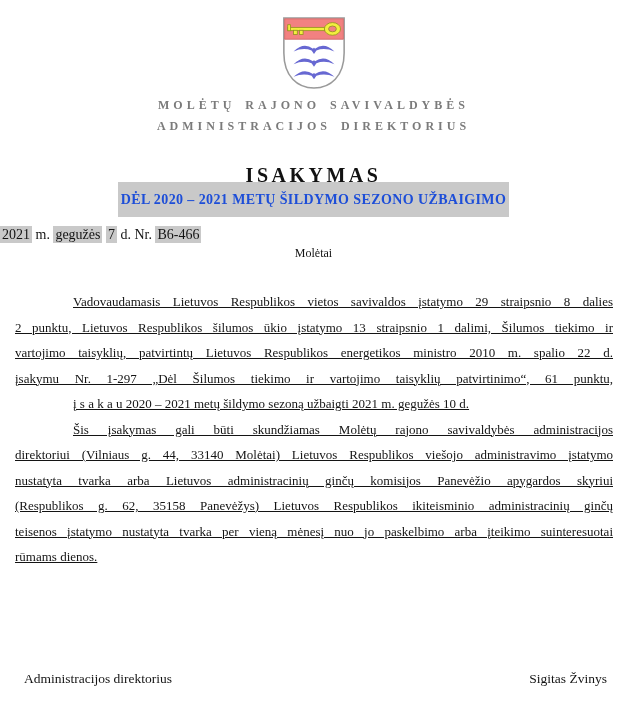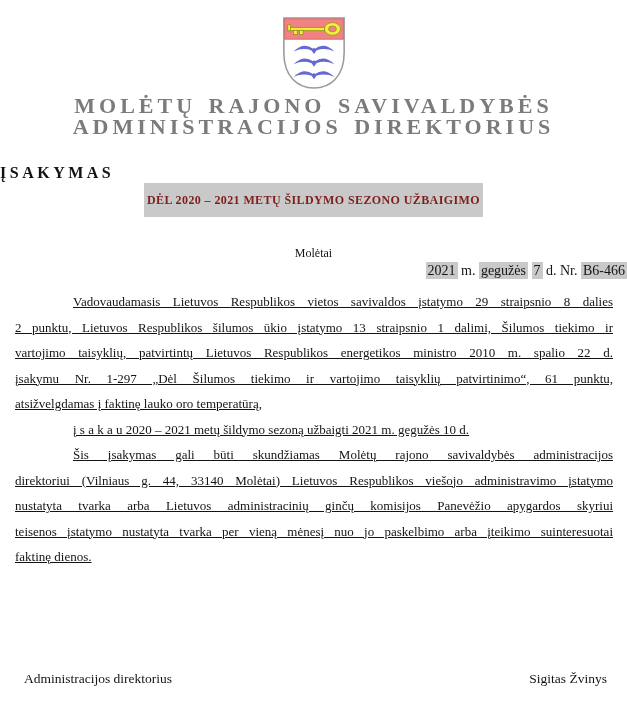--- a/index.html
+++ b/index.html
@@ -3,33 +3,33 @@
 <meta charset="utf-8">
 <style>
   html,body { margin:0; padding:0; background:#ffffff; }
   .page {
     position:relative; width:627px; height:718px; background:#ffffff;
     font-family:"Liberation Serif", serif; color:#141414; overflow:hidden;
   }
   .emblem { position:absolute; top:15px; left:50%; transform:translateX(-50%); }
   .org {
     position:absolute; top:95px; left:0; right:0; text-align:center;
-    font-weight:bold; font-size:22px; letter-spacing:4px; word-spacing:3px;
+    font-weight:bold; font-size:12px; letter-spacing:4px; word-spacing:3px;
     color:#7b7b7b; line-height:21px;
   }
   .doctype {
-    position:absolute; top:164px; left:0; right:0; text-align:left;
-    font-weight:bold; font-size:16px; letter-spacing:3.5px; color:#121212;
+    position:absolute; top:164px; left:0; right:0; text-align:center;
+    font-weight:bold; font-size:20px; letter-spacing:3.5px; color:#121212;
   }
   .subject-row { position:absolute; top:190px; left:0; right:0; text-align:center; }
   .subject-row .hl-subject {
-    background:#c9c9c9; font-weight:bold; font-size:12px; letter-spacing:0.4px;
-    padding:10px 3px; color:#7f1d1d;
+    background:#c9c9c9; font-weight:bold; font-size:14px; letter-spacing:0.4px;
+    padding:10px 3px; color:#1d4ed8;
   }
-  .dateline { position:absolute; top:227px; left:0; right:0; text-align:right; font-size:14px;margin-top:36px; }
+  .dateline { position:absolute; top:227px; left:0; right:0; text-align:left; font-size:14px; }
   .dateline .hl { background:#c9c9c9; padding:1px 2px; }
   .place { position:absolute; top:246px; left:0; right:0; text-align:center; font-size:12px; }
   .body { position:absolute; top:289px; left:15px; width:598px; font-size:13px; }
   .bline { line-height:25.5px; height:25.5px; overflow:hidden;text-decoration:underline; }
   .j { text-align:justify; text-align-last:justify; text-justify:inter-word; }
   .last { text-align:left; text-align-last:left; }
   .ind { padding-left:58px; }
   .sig-row {
     position:absolute; top:669px; left:24px; right:20px;
     display:flex; justify-content:space-between; font-size:13.5px; line-height:20px;
@@ -81,27 +81,27 @@
     <span>d. Nr.</span>
     <span class="hl">B6-466</span>
   </div>
   <div class="place">Molėtai</div>
 
   <div class="body">
     <div class="bline j ind">Vadovaudamasis Lietuvos Respublikos vietos savivaldos įstatymo 29 straipsnio 8 dalies</div>
     <div class="bline j">2 punktu, Lietuvos Respublikos šilumos ūkio įstatymo 13 straipsnio 1 dalimi, Šilumos tiekimo ir</div>
     <div class="bline j">vartojimo taisyklių, patvirtintų Lietuvos Respublikos energetikos ministro 2010 m. spalio 22 d.</div>
     <div class="bline j">įsakymu Nr. 1-297 „Dėl Šilumos tiekimo ir vartojimo taisyklių patvirtinimo“, 61 punktu,</div>
-    <div class="bline last">atsižvelgdamas į faktinę lauko oro temperatūrą,</div>
     <div class="bline last ind">į s a k a u 2020 – 2021 metų šildymo sezoną užbaigti 2021 m. gegužės 10 d.</div>
     <div class="bline j ind">Šis įsakymas gali būti skundžiamas Molėtų rajono savivaldybės administracijos</div>
     <div class="bline j">direktoriui (Vilniaus g. 44, 33140 Molėtai) Lietuvos Respublikos viešojo administravimo įstatymo</div>
     <div class="bline j">nustatyta tvarka arba Lietuvos administracinių ginčų komisijos Panevėžio apygardos skyriui</div>
+    <div class="bline j">(Respublikos g. 62, 35158 Panevėžys) Lietuvos Respublikos ikiteisminio administracinių ginčų</div>
     <div class="bline j">teisenos įstatymo nustatyta tvarka per vieną mėnesį nuo jo paskelbimo arba įteikimo suinteresuotai</div>
-    <div class="bline last">faktinę dienos.</div>
+    <div class="bline last">rūmams dienos.</div>
   </div>
 
   <div class="sig-row">
     <span>Administracijos direktorius</span>
     <span>Sigitas Žvinys</span>
   </div>
 
 </div>
 
 </body></html>

